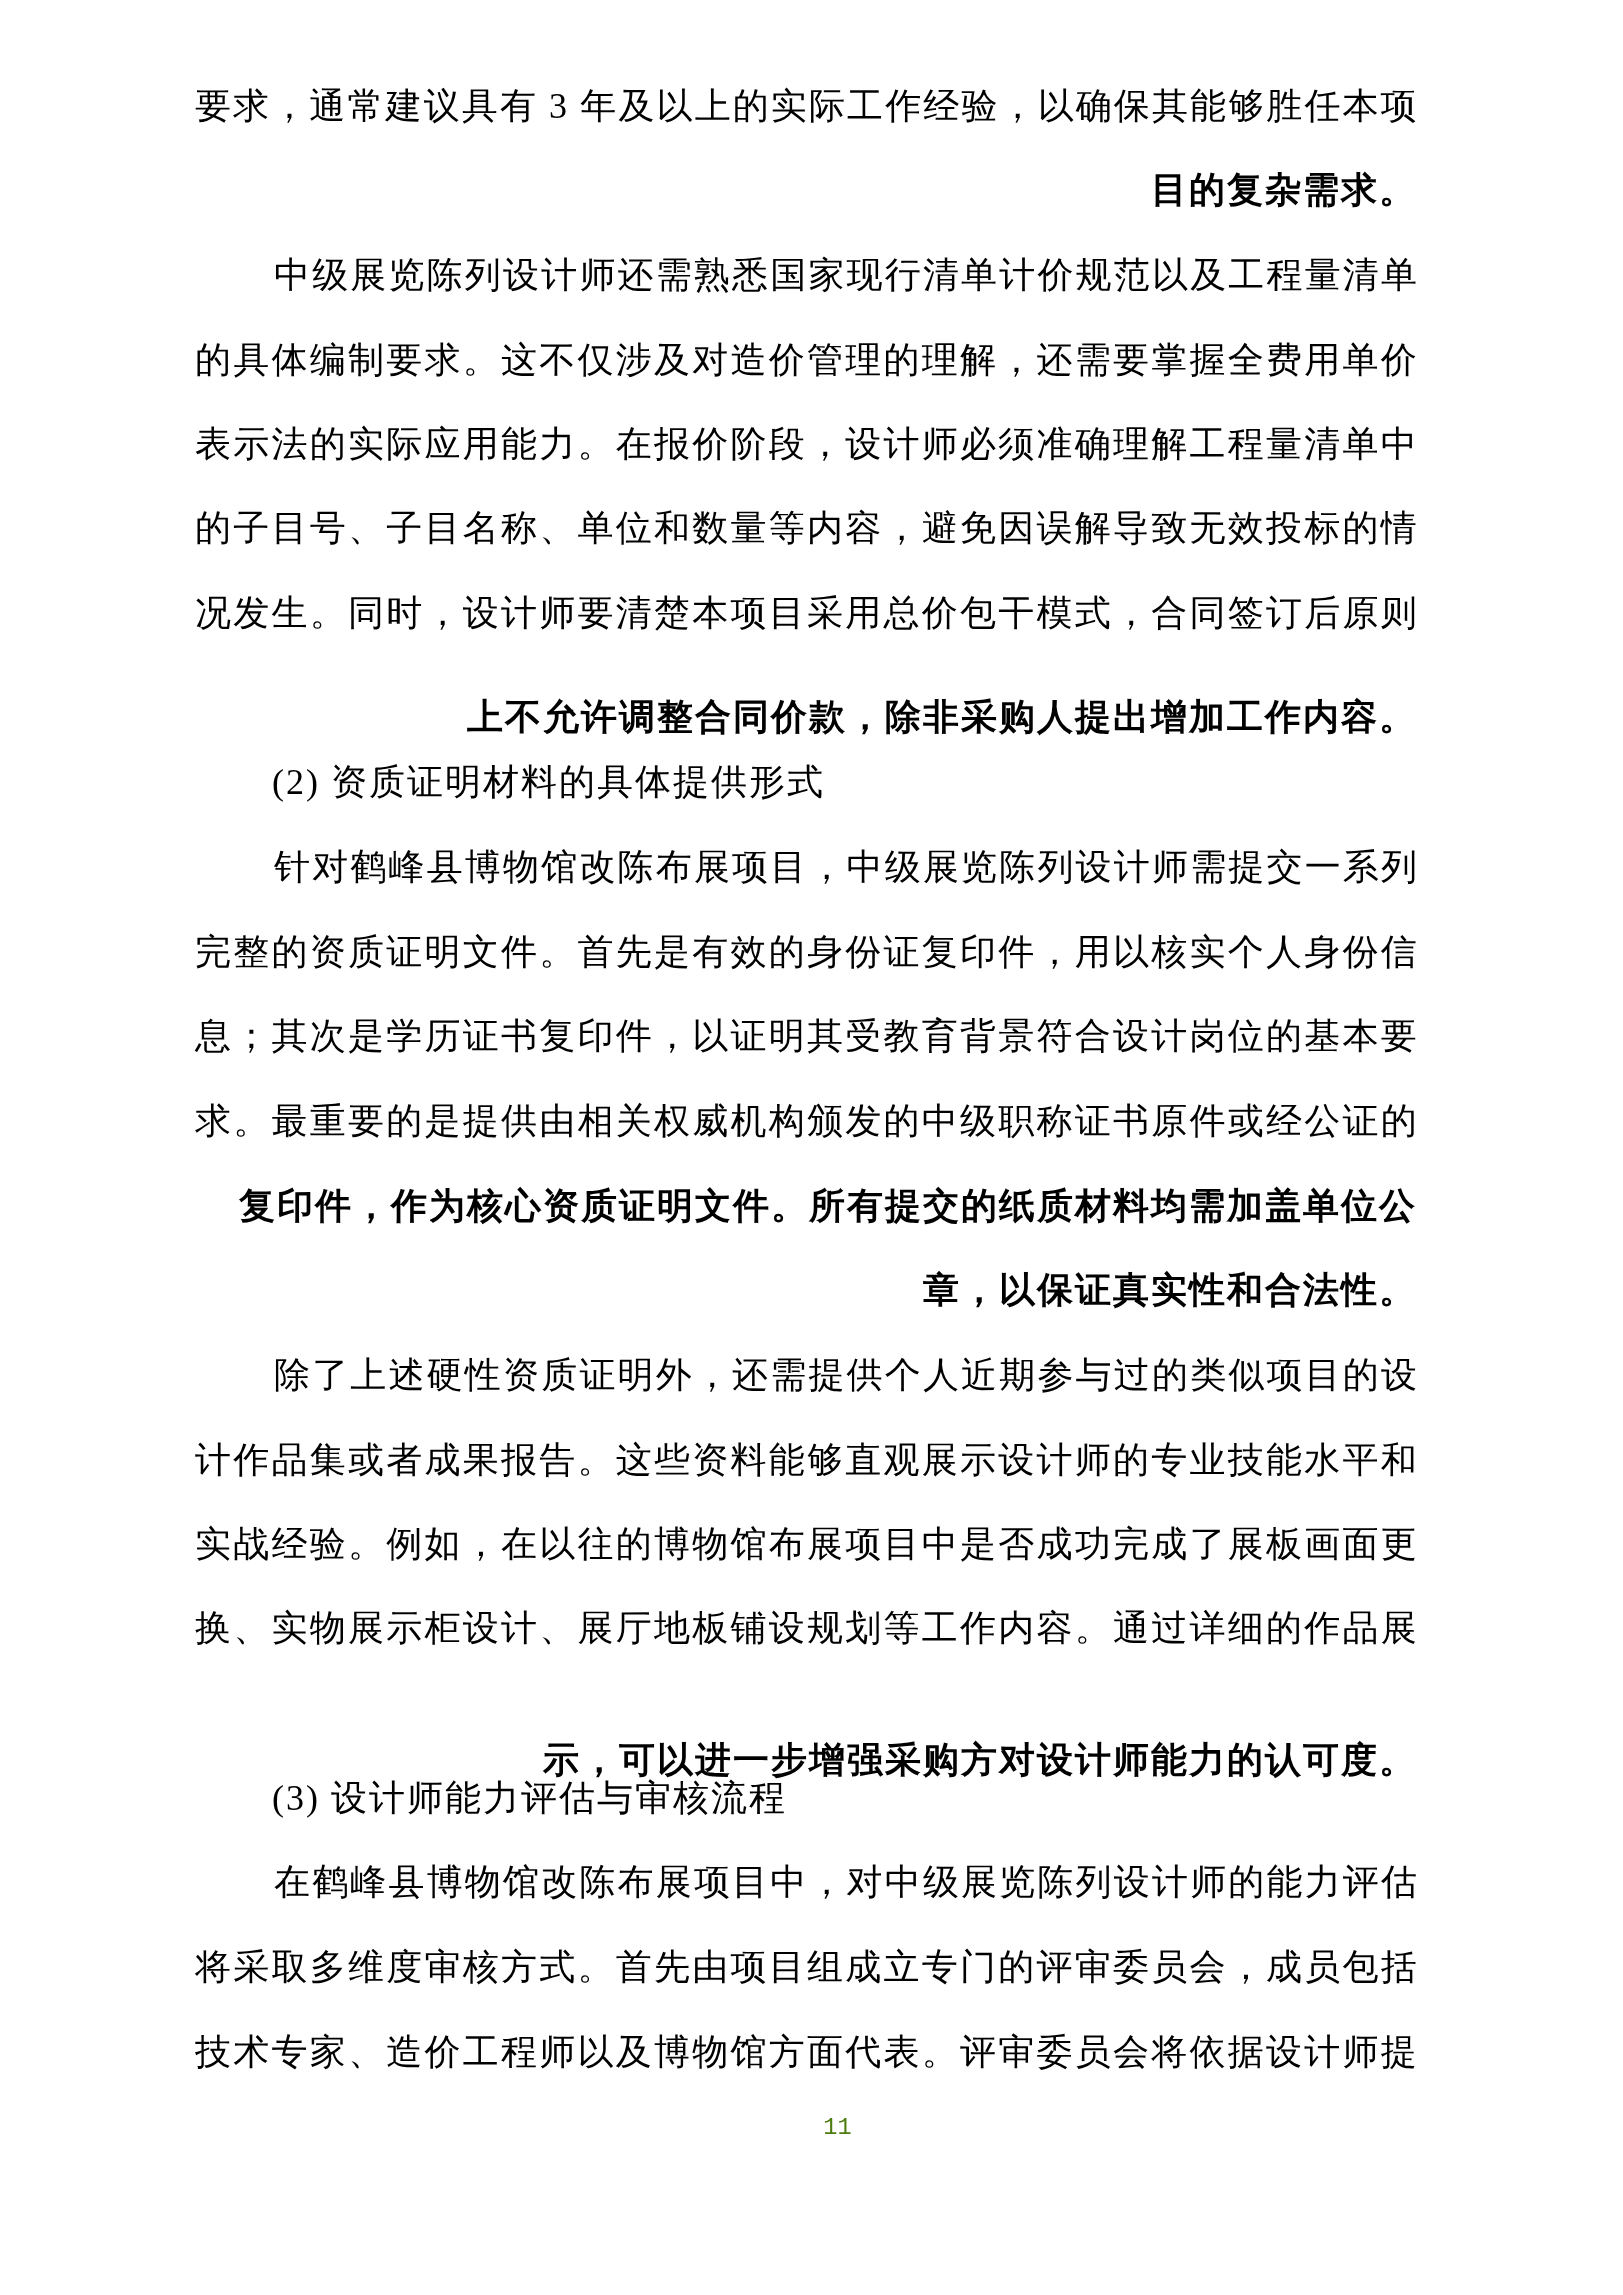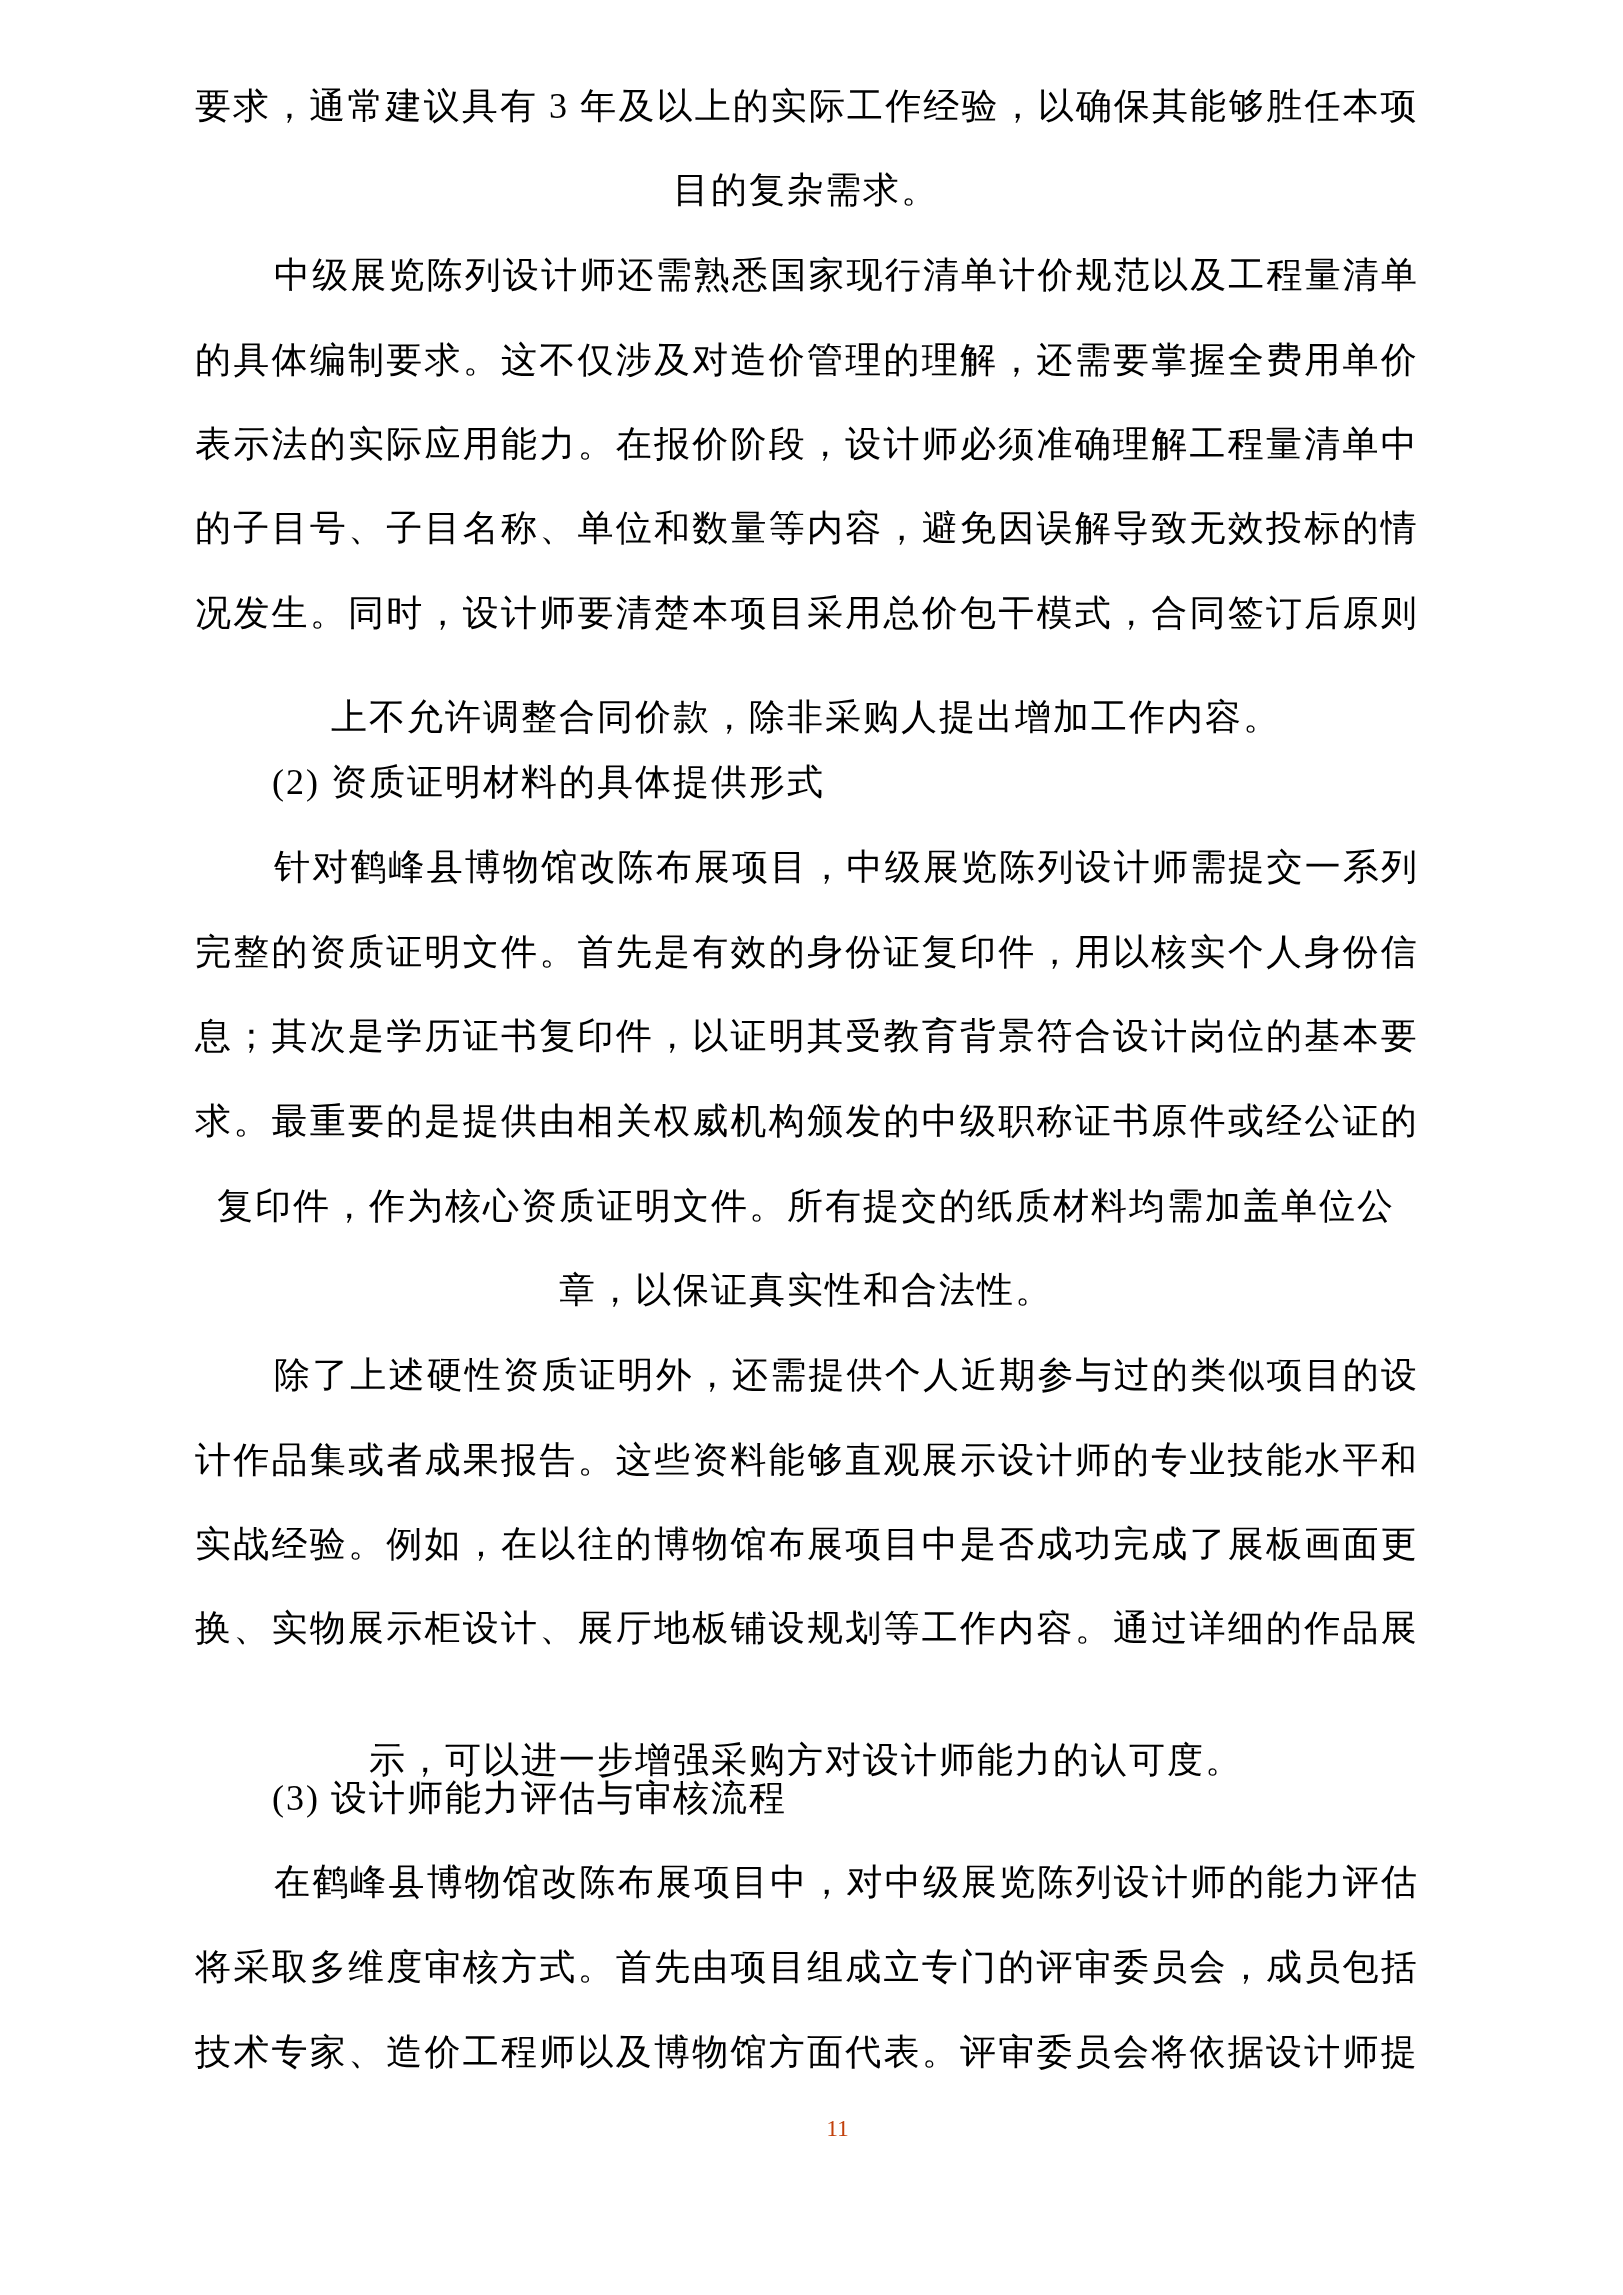--- a/index.html
+++ b/index.html
@@ -13,27 +13,27 @@
     position: absolute;
     left: 195px;
     width: 1222px;
     height: 41px;
     font-size: 36px;
     line-height: 41px;
     white-space: nowrap;
     color: #000000;
   }
   .line.full { text-align: justify; text-align-last: justify; }
-  .line.last { text-align: center; letter-spacing: 2px; }
+  .line.last { text-align: right; letter-spacing: 2px; font-weight: bold; }
   .line.indent { left: 274px; width: 1143px; }
   .line.heading { left: 272px; width: auto; text-align: left; letter-spacing: 2px; font-family: Liberation Serif, serif; }
   .page-number {
     position: absolute; left: 785px; width: 105px; top: 2115px;
     text-align: center; font-size: 23.6px; line-height: 26px;
-    font-family: Liberation Serif, serif; color: #c2410c;
+    font-family: Liberation Mono, monospace; color: #4d7c0f;
   }
 </style>
 </head>
 <body>
 
 <div class="page">
   <div class="line full" style="top: 86px; display: flex; justify-content: space-between;">
       <span>要</span>
       <span>求</span>
       <span>，</span>

